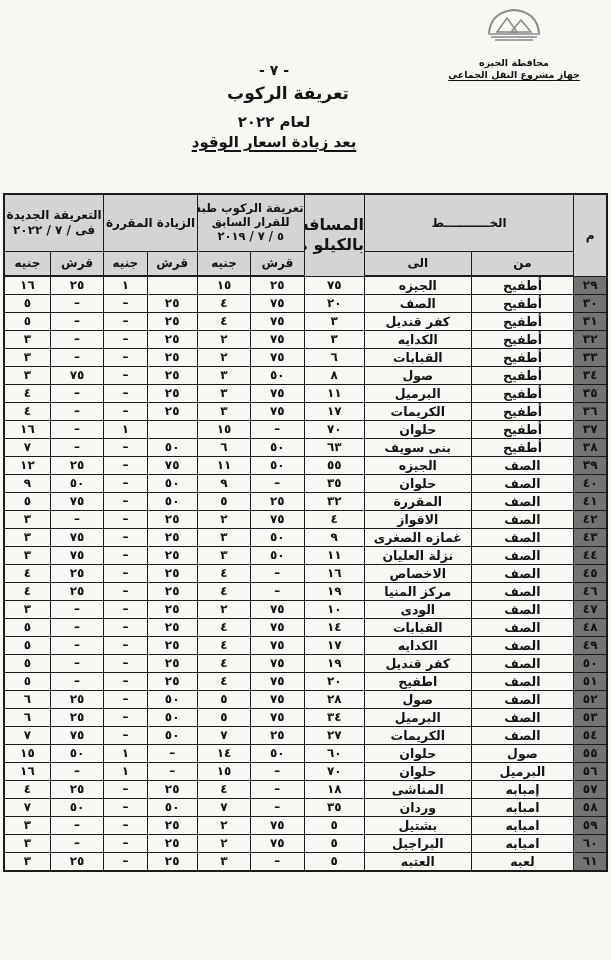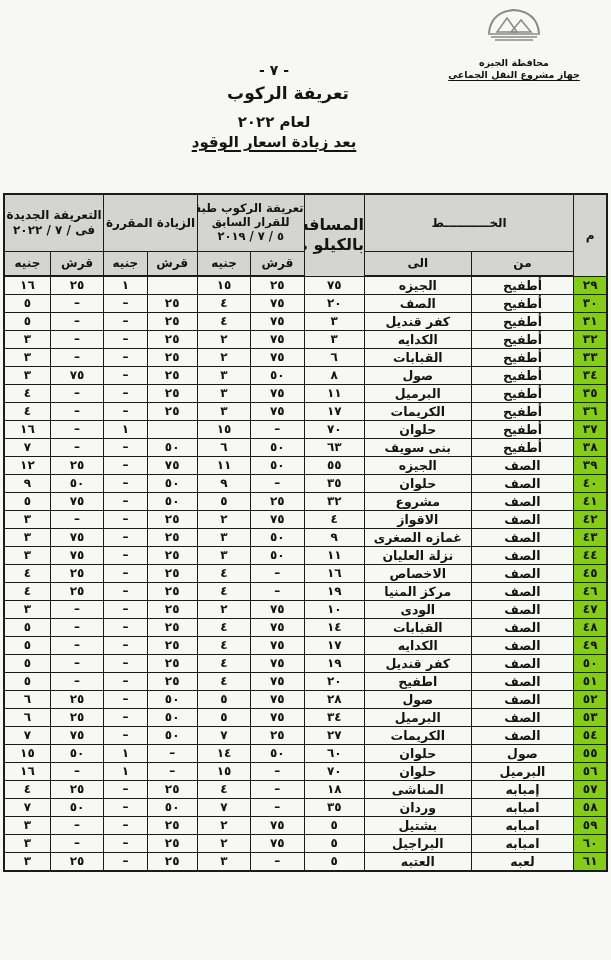--- a/index.html
+++ b/index.html
@@ -32,21 +32,21 @@
   .fare thead td{background:#d4d4d2;font-size:12px;line-height:1.2;}
   .fare thead tr.group-row{height:57px;}
   .fare thead tr.sub-row{height:25px;}
   .fare thead tr.sub-row td{border-bottom:2px solid #1b1b1b;}
   .hc-serial{font-size:14px;}
   .hc-route{font-size:13px;}
   .hc-dist div{font-size:16px;line-height:1.25;}
   .hc-prev div{font-size:11.5px;line-height:1.2;}
   .hc-new div{font-size:12px;line-height:1.25;}
   .fare tbody td{height:17px;font-size:12px;line-height:17px;}
-  .fare tbody td.serial{background:#84cc16;}
+  .fare tbody td.serial{background:#737373;}
   .fare tbody td.place{font-size:12.5px;}
 </style>
 </head>
 <body>
 
 <div class="letterhead">
   <svg width="64" height="40" viewBox="0 0 64 40" aria-hidden="true">
     <path d="M7 29 Q9 8 32 6 Q55 8 57 29" fill="none" stroke="#8a8a8a" stroke-width="2"></path>
     <path d="M15 28 L25 14 L35 28 Z" fill="none" stroke="#8a8a8a" stroke-width="1.5"></path>
     <path d="M29 28 L39 16 L49 28 Z" fill="none" stroke="#8a8a8a" stroke-width="1.5"></path>
@@ -247,21 +247,21 @@
         <td>–</td>
         <td>٩</td>
         <td>٥٠</td>
         <td>–</td>
         <td>٥٠</td>
         <td>٩</td>
       </tr>
       <tr>
         <td class="serial">٤١</td>
         <td class="place">الصف</td>
-        <td class="place">مشروع</td>
+        <td class="place">المقررة</td>
         <td>٣٢</td>
         <td>٢٥</td>
         <td>٥</td>
         <td>٥٠</td>
         <td>–</td>
         <td>٧٥</td>
         <td>٥</td>
       </tr>
       <tr>
         <td class="serial">٤٢</td>

